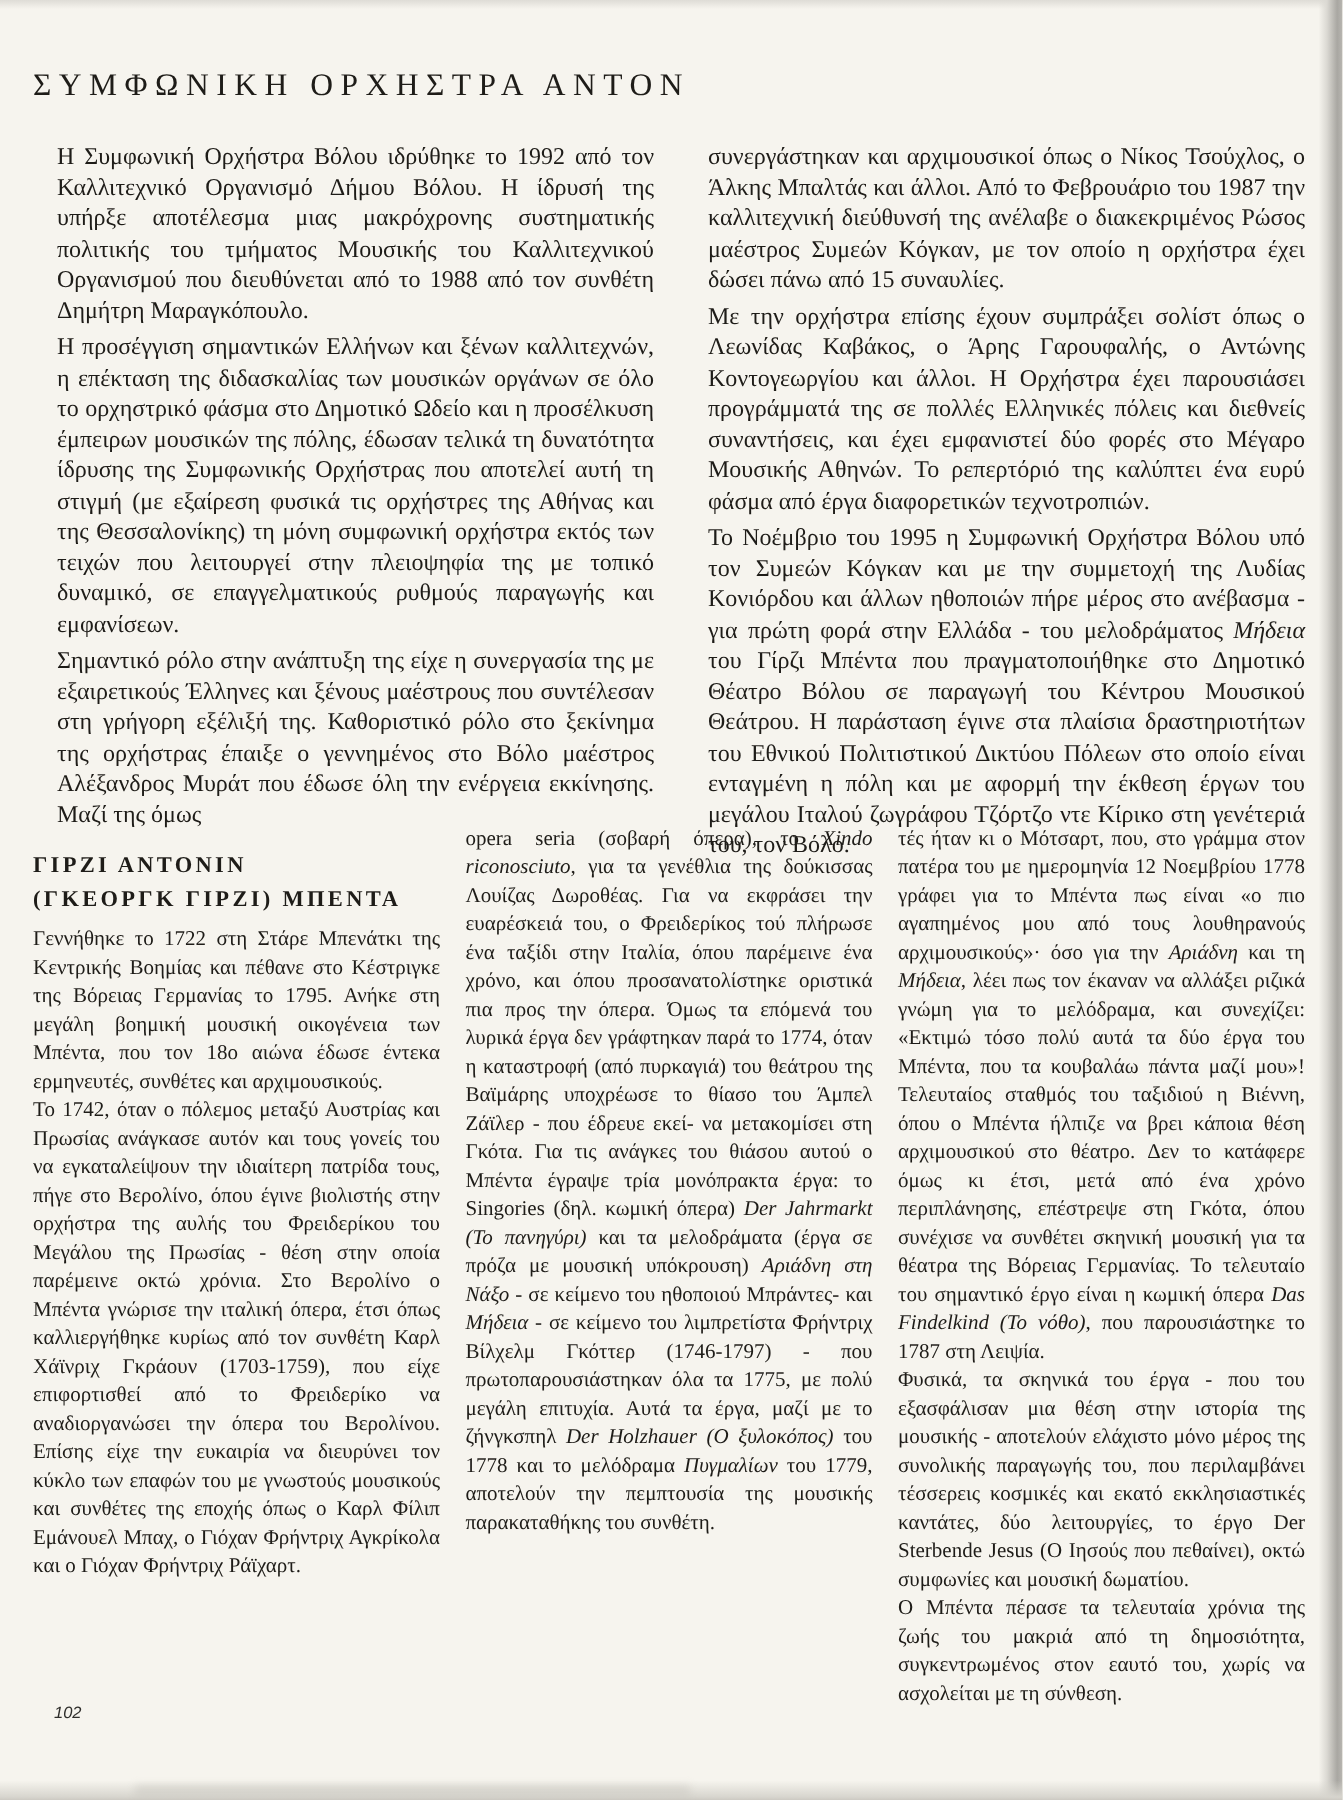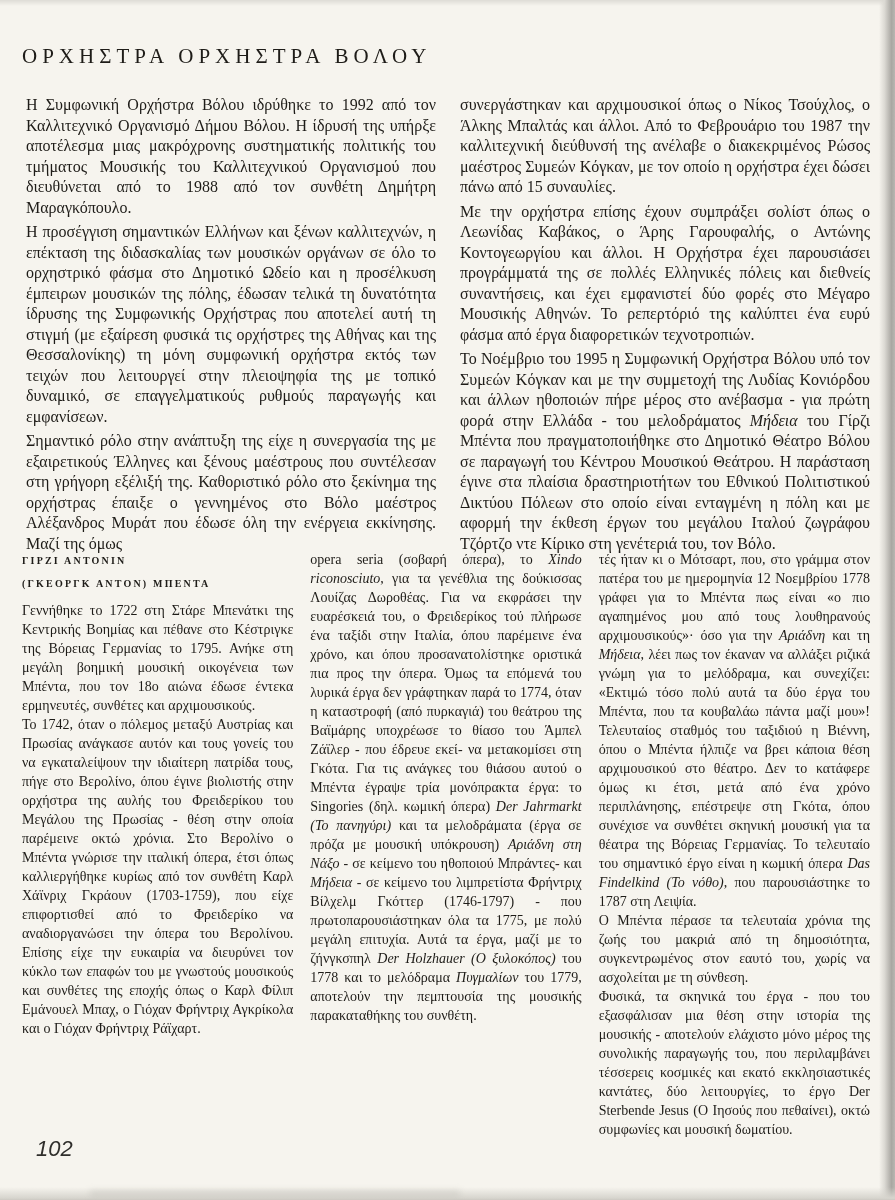--- a/index.html
+++ b/index.html
@@ -13,36 +13,36 @@
   }
   .content { position:absolute; left:22px; top:44px; width:848px; }
 
   
   .title {
     font-size:21px; font-weight:normal; letter-spacing:5px;
     margin:0 0 26px 0; white-space:nowrap;
   }
   .cols-top { display:flex; gap:20px; }
   .cols-top .col { flex:1; font-size:16px; line-height:20.5px; text-align:justify; }
-  .cols-top p { margin:0 0 4px 4px; }
+  .cols-top p { margin:0 0 4px 16px; }
 
   
   .benda { position:absolute; left:22px; top:550px; width:848px; }
   .cols-benda { display:flex; gap:17px; }
   .cols-benda .col { flex:1; font-size:14px; line-height:19px; text-align:justify; }
   .cols-benda p { margin:0; }
   .benda-heading {
-    font-size:10px; font-weight:bold; letter-spacing:2.2px;
-    line-height:22.5px; margin:0 0 6px 0;
+    font-size:15px; font-weight:bold; letter-spacing:2.2px;
+    line-height:22.5px; margin:16px 0 6px 0;
   }
 
   .page-number {
     position:absolute; left:36px; top:1136px;
     font-family:"Liberation Sans","DejaVu Sans",sans-serif;
-    font-style:italic; font-size:22px; color:#2f2e2b;
+    font-style:italic; font-size:11px; color:#2f2e2b;
   }
 
   
   .edge-right {
     position:absolute; top:0; right:0; width:16px; height:1200px;
     background:linear-gradient(to right, rgba(246,244,238,0) 0%, #dbd9d3 35%, #a9a7a2 78%, #b8b6b1 100%);
   }
   .edge-bottom {
     position:absolute; bottom:0; left:0; width:895px; height:13px;
     background:linear-gradient(to bottom, rgba(216,214,207,0) 0%, #d7d5ce 85%, #ccc9c2 100%);
@@ -58,54 +58,54 @@
   i { }
 </style>
 </head>
 <body>
 
 <div>
 
   <div class="edge-top"></div>
 
   <div class="content">
-    <h1 class="title">ΟΡΧΗΣΤΡΑ ΟΡΧΗΣΤΡΑ ΒΟΛΟΥ</h1>
+    <h1 class="title">ΣΥΜΦΩΝΙΚΗ ΟΡΧΗΣΤΡΑ ΑΝΤΟΝ</h1>
     <div class="cols-top">
       <div class="col">
           <p><span>Η Συμφωνική Ορχήστρα Βόλου ιδρύθηκε το 1992 από τον Καλλιτεχνικό Οργανισμό Δήμου Βόλου. Η ίδρυσή της υπήρξε αποτέλεσμα μιας μακρόχρονης συστηματικής πολιτικής του τμήματος Μουσικής του Καλλιτεχνικού Οργανισμού που διευθύνεται από το 1988 από τον συνθέτη Δημήτρη Μαραγκόπουλο.</span></p>
           <p><span>Η προσέγγιση σημαντικών Ελλήνων και ξένων καλλιτεχνών, η επέκταση της διδασκαλίας των μουσικών οργάνων σε όλο το ορχηστρικό φάσμα στο Δημοτικό Ωδείο και η προσέλκυση έμπειρων μουσικών της πόλης, έδωσαν τελικά τη δυνατότητα ίδρυσης της Συμφωνικής Ορχήστρας που αποτελεί αυτή τη στιγμή (με εξαίρεση φυσικά τις ορχήστρες της Αθήνας και της Θεσσαλονίκης) τη μόνη συμφωνική ορχήστρα εκτός των τειχών που λειτουργεί στην πλειοψηφία της με τοπικό δυναμικό, σε επαγγελματικούς ρυθμούς παραγωγής και εμφανίσεων.</span></p>
           <p><span>Σημαντικό ρόλο στην ανάπτυξη της είχε η συνεργασία της με εξαιρετικούς Έλληνες και ξένους μαέστρους που συντέλεσαν στη γρήγορη εξέλιξή της. Καθοριστικό ρόλο στο ξεκίνημα της ορχήστρας έπαιξε ο γεννημένος στο Βόλο μαέστρος Αλέξανδρος Μυράτ που έδωσε όλη την ενέργεια εκκίνησης. Μαζί της όμως</span></p>
         </div>
       <div class="col">
           <p><span>συνεργάστηκαν και αρχιμουσικοί όπως ο Νίκος Τσούχλος, ο Άλκης Μπαλτάς και άλλοι. Από το Φεβρουάριο του 1987 την καλλιτεχνική διεύθυνσή της ανέλαβε ο διακεκριμένος Ρώσος μαέστρος Συμεών Κόγκαν, με τον οποίο η ορχήστρα έχει δώσει πάνω από 15 συναυλίες.</span></p>
           <p><span>Με την ορχήστρα επίσης έχουν συμπράξει σολίστ όπως ο Λεωνίδας Καβάκος, ο Άρης Γαρουφαλής, ο Αντώνης Κοντογεωργίου και άλλοι. Η Ορχήστρα έχει παρουσιάσει προγράμματά της σε πολλές Ελληνικές πόλεις και διεθνείς συναντήσεις, και έχει εμφανιστεί δύο φορές στο Μέγαρο Μουσικής Αθηνών. Το ρεπερτόριό της καλύπτει ένα ευρύ φάσμα από έργα διαφορετικών τεχνοτροπιών.</span></p>
           <p><span>Το Νοέμβριο του 1995 η Συμφωνική Ορχήστρα Βόλου υπό τον Συμεών Κόγκαν και με την συμμετοχή της Λυδίας Κονιόρδου και άλλων ηθοποιών πήρε μέρος στο ανέβασμα - για πρώτη φορά στην Ελλάδα - του μελοδράματος </span><i>Μήδεια</i><span> του Γίρζι Μπέντα που πραγματοποιήθηκε στο Δημοτικό Θέατρο Βόλου σε παραγωγή του Κέντρου Μουσικού Θεάτρου. Η παράσταση έγινε στα πλαίσια δραστηριοτήτων του Εθνικού Πολιτιστικού Δικτύου Πόλεων στο οποίο είναι ενταγμένη η πόλη και με αφορμή την έκθεση έργων του μεγάλου Ιταλού ζωγράφου Τζόρτζο ντε Κίρικο στη γενέτεριά του, τον Βόλο.</span></p>
         </div>
     </div>
   </div>
 
   <div class="benda">
     <div class="cols-benda">
       <div class="col">
         <h2 class="benda-heading">
           <span>ΓΙΡΖΙ ΑΝΤΟΝΙΝ</span><br>
-          <span>(ΓΚΕΟΡΓΚ ΑΝΤΟΝ) ΜΠΕΝΤΑ</span>
+          <span>(ΓΚΕΟΡΓΚ ΓΙΡΖΙ) ΜΠΕΝΤΑ</span>
         </h2>
         <div>
             <p><span>Γεννήθηκε το 1722 στη Στάρε Μπενάτκι της Κεντρικής Βοημίας και πέθανε στο Κέστριγκε της Βόρειας Γερμανίας το 1795. Ανήκε στη μεγάλη βοημική μουσική οικογένεια των Μπέντα, που τον 18ο αιώνα έδωσε έντεκα ερμηνευτές, συνθέτες και αρχιμουσικούς.</span></p>
             <p><span>Το 1742, όταν ο πόλεμος μεταξύ Αυστρίας και Πρωσίας ανάγκασε αυτόν και τους γονείς του να εγκαταλείψουν την ιδιαίτερη πατρίδα τους, πήγε στο Βερολίνο, όπου έγινε βιολιστής στην ορχήστρα της αυλής του Φρειδερίκου του Μεγάλου της Πρωσίας - θέση στην οποία παρέμεινε οκτώ χρόνια. Στο Βερολίνο ο Μπέντα γνώρισε την ιταλική όπερα, έτσι όπως καλλιεργήθηκε κυρίως από τον συνθέτη Καρλ Χάϊνριχ Γκράουν (1703-1759), που είχε επιφορτισθεί από το Φρειδερίκο να αναδιοργανώσει την όπερα του Βερολίνου. Επίσης είχε την ευκαιρία να διευρύνει τον κύκλο των επαφών του με γνωστούς μουσικούς και συνθέτες της εποχής όπως ο Καρλ Φίλιπ Εμάνουελ Μπαχ, ο Γιόχαν Φρήντριχ Αγκρίκολα και ο Γιόχαν Φρήντριχ Ράϊχαρτ.</span></p>
           </div>
       </div>
       <div class="col">
           <p><span>opera seria (σοβαρή όπερα), το </span><i>Xindo riconosciuto</i><span>, για τα γενέθλια της δούκισσας Λουίζας Δωροθέας. Για να εκφράσει την ευαρέσκειά του, ο Φρειδερίκος τού πλήρωσε ένα ταξίδι στην Ιταλία, όπου παρέμεινε ένα χρόνο, και όπου προσανατολίστηκε οριστικά πια προς την όπερα. Όμως τα επόμενά του λυρικά έργα δεν γράφτηκαν παρά το 1774, όταν η καταστροφή (από πυρκαγιά) του θεάτρου της Βαϊμάρης υποχρέωσε το θίασο του Άμπελ Ζάϊλερ - που έδρευε εκεί- να μετακομίσει στη Γκότα. Για τις ανάγκες του θιάσου αυτού ο Μπέντα έγραψε τρία μονόπρακτα έργα: το Singories (δηλ. κωμική όπερα) </span><i>Der Jahrmarkt (Το πανηγύρι)</i><span> και τα μελοδράματα (έργα σε πρόζα με μουσική υπόκρουση) </span><i>Αριάδνη στη Νάξο</i><span> - σε κείμενο του ηθοποιού Μπράντες- και </span><i>Μήδεια</i><span> - σε κείμενο του λιμπρετίστα Φρήντριχ Βίλχελμ Γκόττερ (1746-1797) - που πρωτοπαρουσιάστηκαν όλα τα 1775, με πολύ μεγάλη επιτυχία. Αυτά τα έργα, μαζί με το ζήνγκσπηλ </span><i>Der Holzhauer (Ο ξυλοκόπος)</i><span> του 1778 και το μελόδραμα </span><i>Πυγμαλίων</i><span> του 1779, αποτελούν την πεμπτουσία της μουσικής παρακαταθήκης του συνθέτη.</span></p>
         </div>
       <div class="col">
           <p><span>τές ήταν κι ο Μότσαρτ, που, στο γράμμα στον πατέρα του με ημερομηνία 12 Νοεμβρίου 1778 γράφει για το Μπέντα πως είναι «ο πιο αγαπημένος μου από τους λουθηρανούς αρχιμουσικούς»· όσο για την </span><i>Αριάδνη</i><span> και τη </span><i>Μήδεια</i><span>, λέει πως τον έκαναν να αλλάξει ριζικά γνώμη για το μελόδραμα, και συνεχίζει: «Εκτιμώ τόσο πολύ αυτά τα δύο έργα του Μπέντα, που τα κουβαλάω πάντα μαζί μου»! Τελευταίος σταθμός του ταξιδιού η Βιέννη, όπου ο Μπέντα ήλπιζε να βρει κάποια θέση αρχιμουσικού στο θέατρο. Δεν το κατάφερε όμως κι έτσι, μετά από ένα χρόνο περιπλάνησης, επέστρεψε στη Γκότα, όπου συνέχισε να συνθέτει σκηνική μουσική για τα θέατρα της Βόρειας Γερμανίας. Το τελευταίο του σημαντικό έργο είναι η κωμική όπερα </span><i>Das Findelkind (Το νόθο)</i><span>, που παρουσιάστηκε το 1787 στη Λειψία.</span></p>
+          <p><span>Φυσικά, τα σκηνικά του έργα - που του εξασφάλισαν μια θέση στην ιστορία της μουσικής - αποτελούν ελάχιστο μόνο μέρος της συνολικής παραγωγής του, που περιλαμβάνει τέσσερεις κοσμικές και εκατό εκκλησιαστικές καντάτες, δύο λειτουργίες, το έργο Der Sterbende Jesus (Ο Ιησούς που πεθαίνει), οκτώ συμφωνίες και μουσική δωματίου.</span></p>
           <p><span>Ο Μπέντα πέρασε τα τελευταία χρόνια της ζωής του μακριά από τη δημοσιότητα, συγκεντρωμένος στον εαυτό του, χωρίς να ασχολείται με τη σύνθεση.</span></p>
-          <p><span>Φυσικά, τα σκηνικά του έργα - που του εξασφάλισαν μια θέση στην ιστορία της μουσικής - αποτελούν ελάχιστο μόνο μέρος της συνολικής παραγωγής του, που περιλαμβάνει τέσσερεις κοσμικές και εκατό εκκλησιαστικές καντάτες, δύο λειτουργίες, το έργο Der Sterbende Jesus (Ο Ιησούς που πεθαίνει), οκτώ συμφωνίες και μουσική δωματίου.</span></p>
         </div>
     </div>
   </div>
 
   <div class="page-number">102</div>
 
   <div class="edge-right"></div>
   <div class="edge-bottom"></div>
   <div class="edge-bottom-smudge"></div>
 

